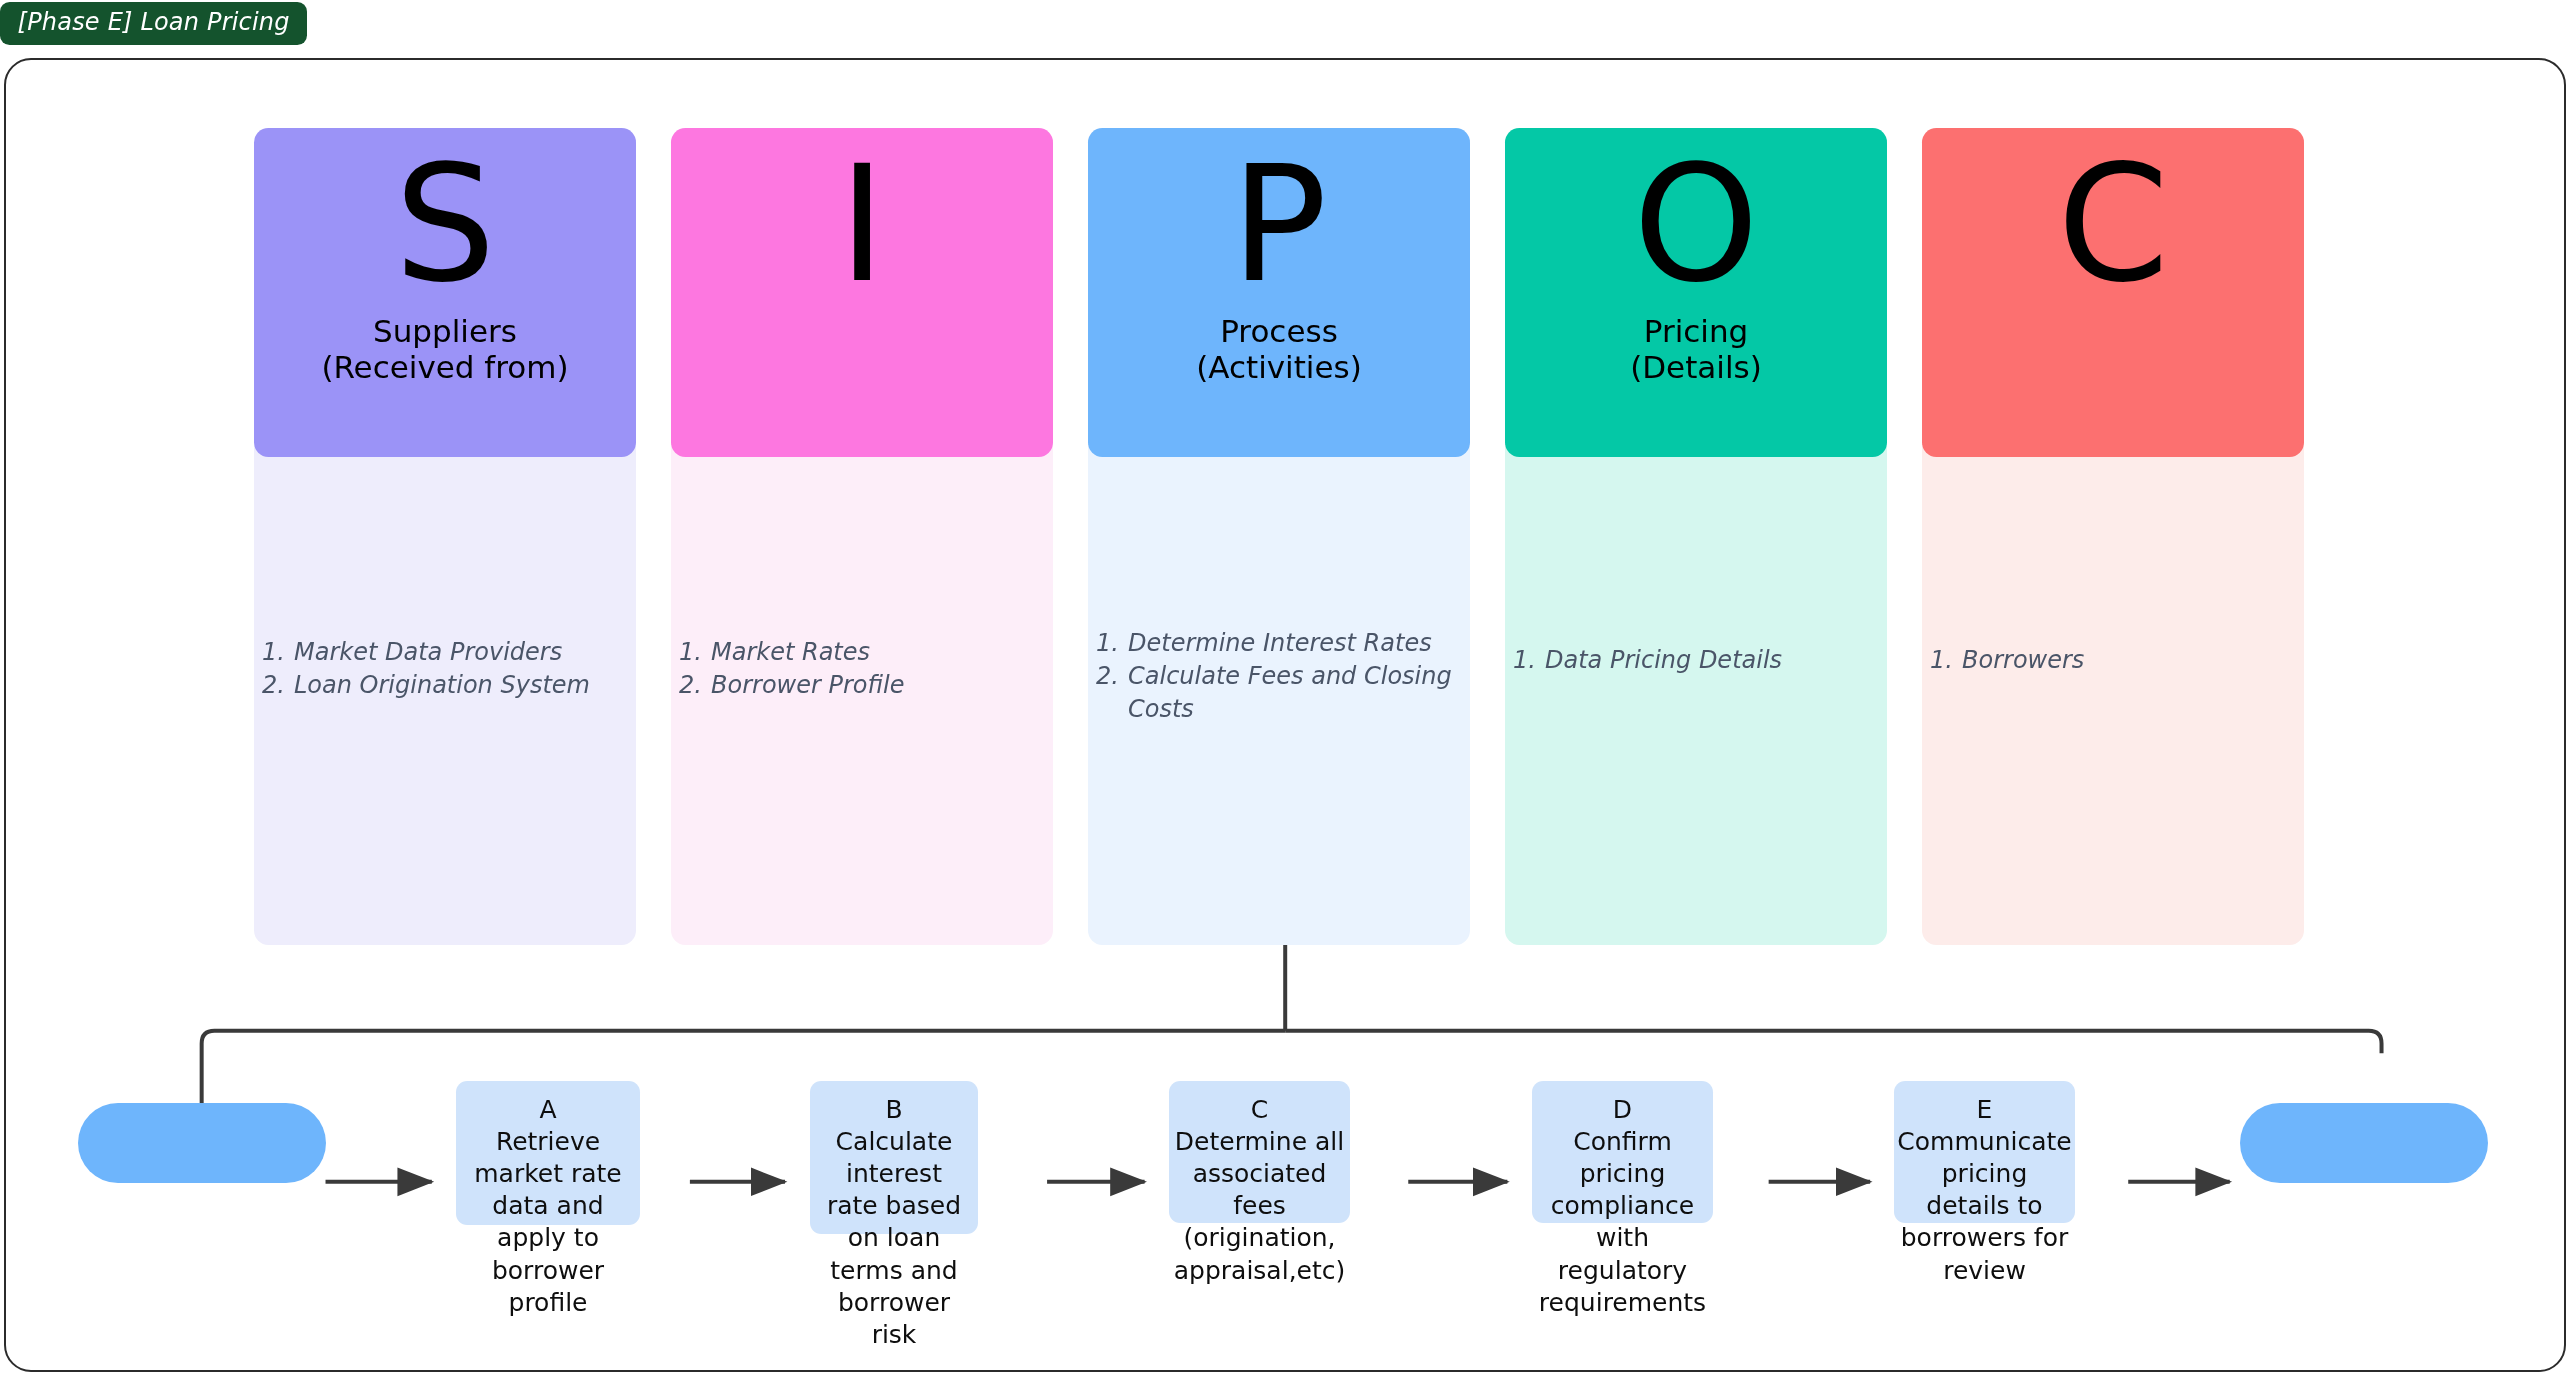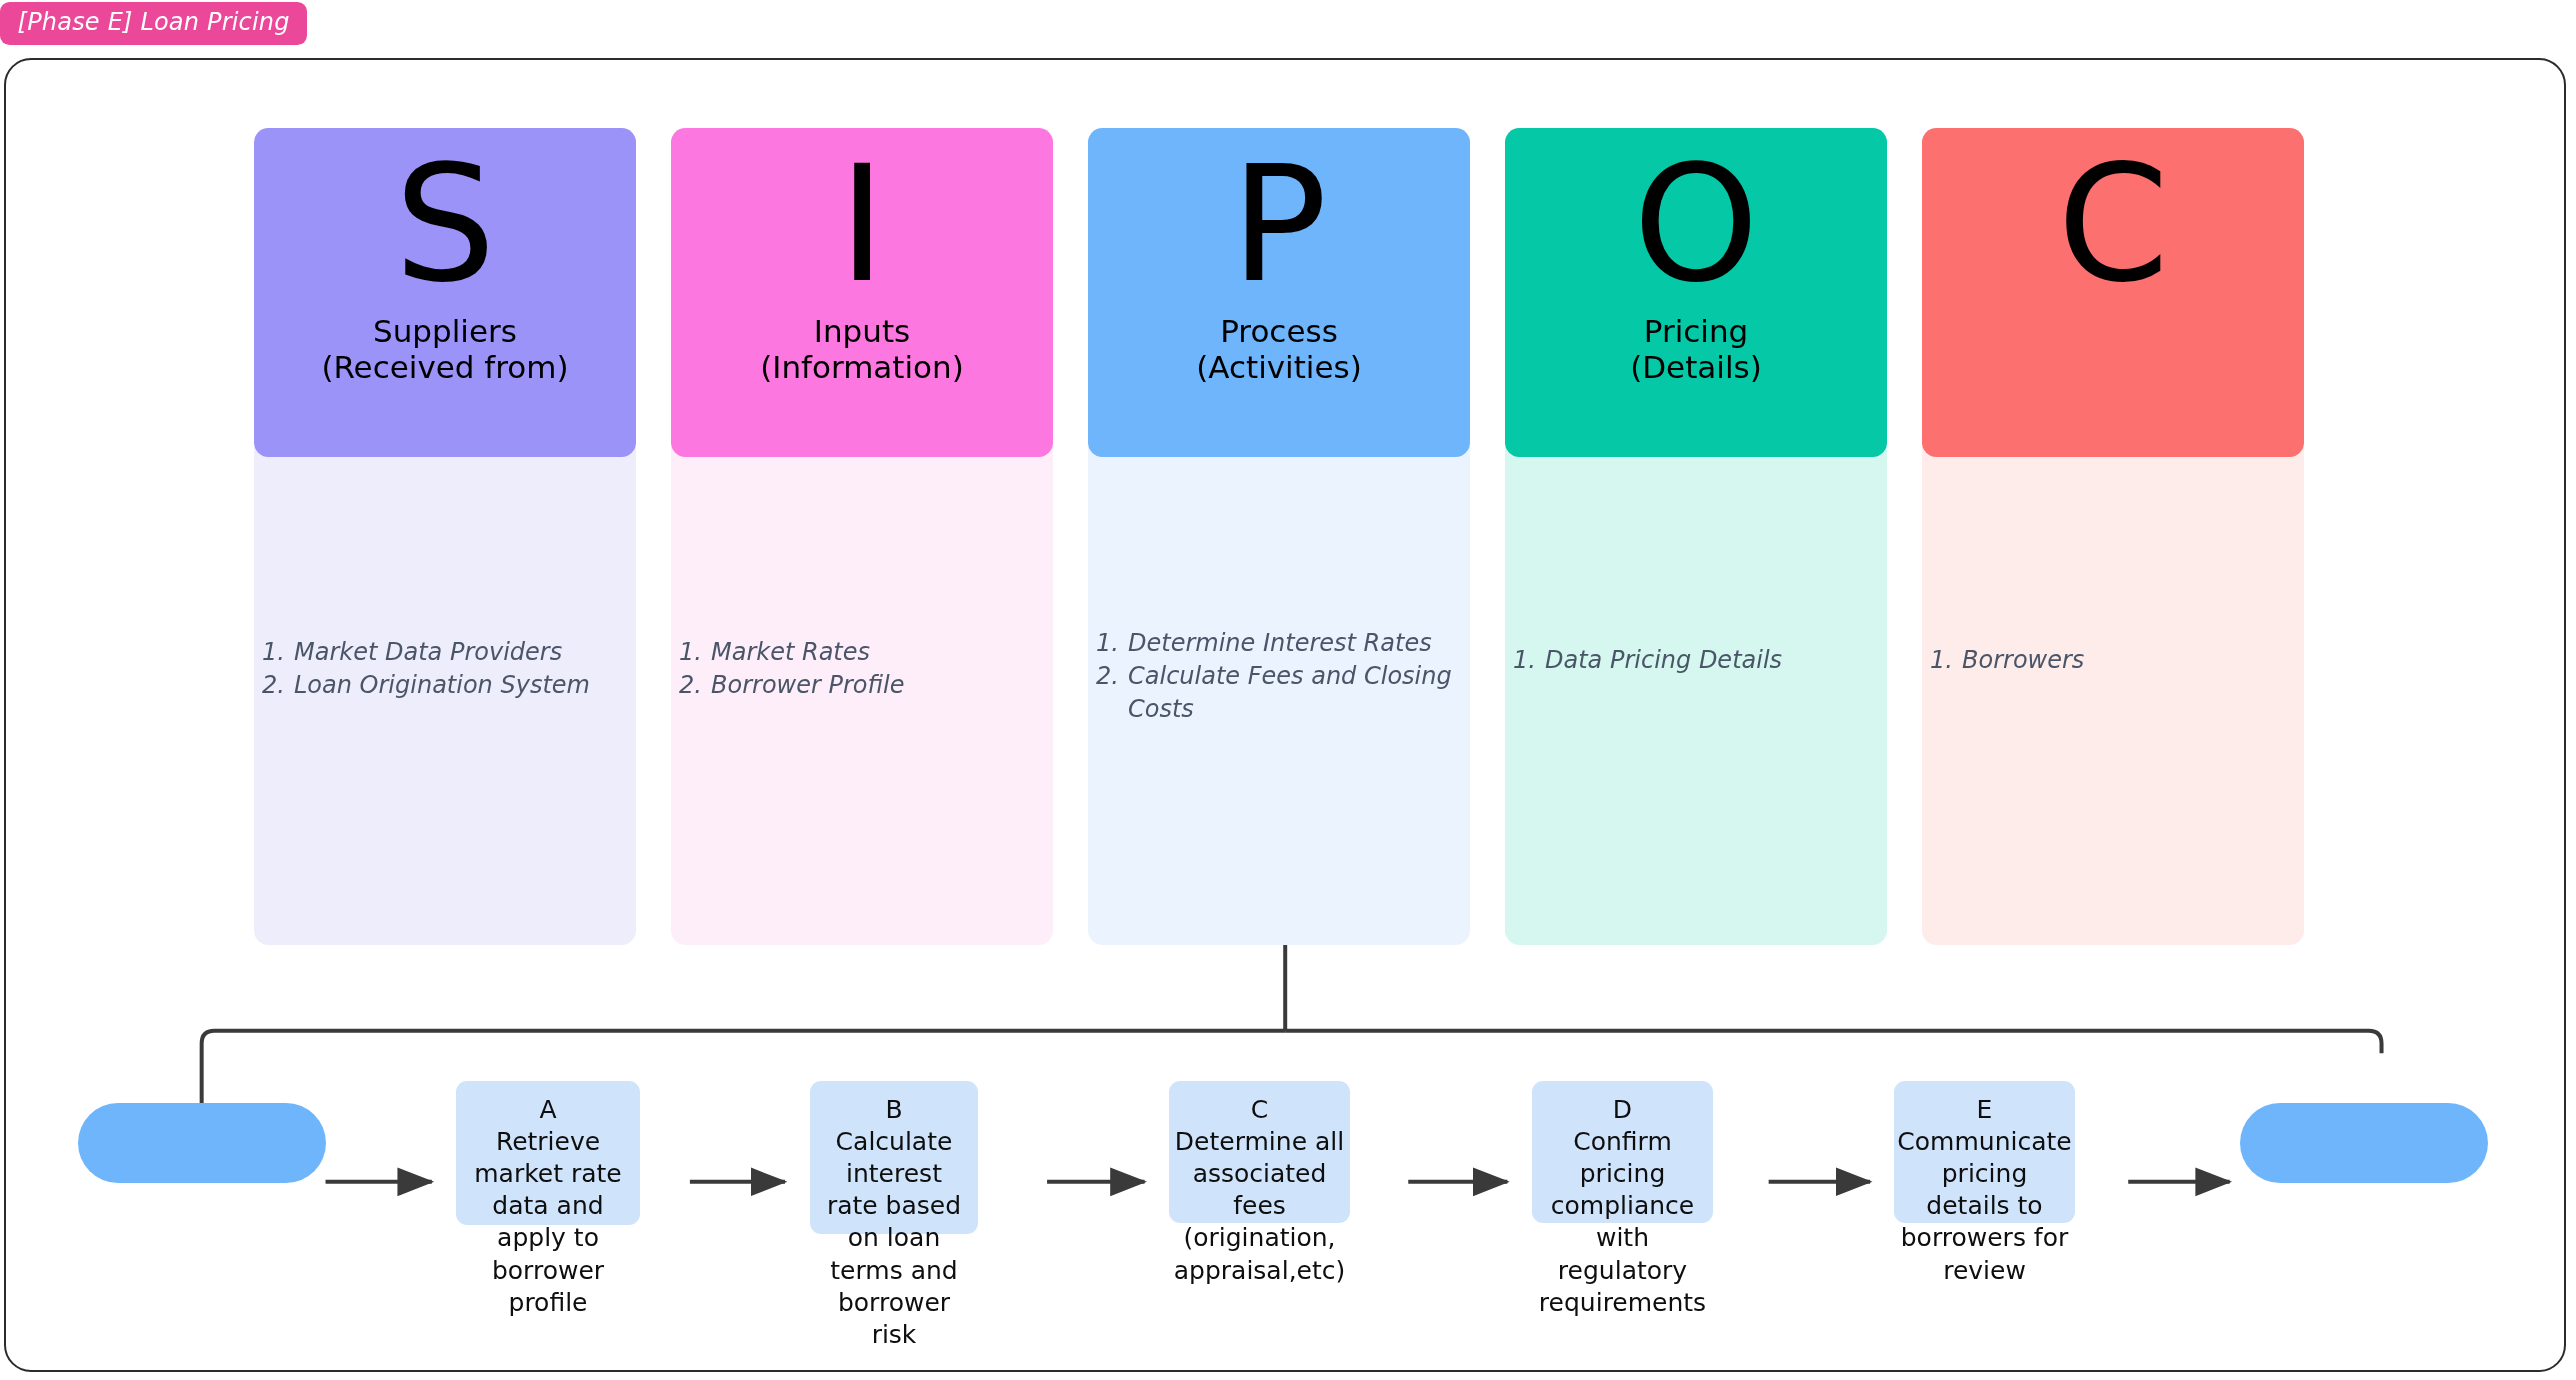--- a/index.html
+++ b/index.html
@@ -13,21 +13,21 @@
     font-family: "DejaVu Sans", "Liberation Sans", sans-serif;
     position: relative;
     overflow: hidden;
   }
 
   
   #phase-badge {
     position: absolute;
     left: 0px;
     top: 1.6px;
-    background: #ec4899;
+    background: #14532d;
     color: #ffffff;
     font-style: italic;
     font-size: 24px;
     font-weight: 400;
     letter-spacing: 0.2px;
     padding: 8.8px 17.6px 10.4px 17.6px;
     border-radius: 9.6px;
     white-space: nowrap;
     line-height: 1;
   }
@@ -206,24 +206,20 @@
           <span class="li-num">2.</span>
           <span class="li-text">Loan Origination System</span>
         </li>
       </ul>
     </div>
   </div>
 
   <div class="sipoc-col">
     <div class="sipoc-head" style="background:#fd77e0">
       <div class="sipoc-letter">I</div>
-      <div class="sipoc-title">
-        <span>Inputs</span>
-        <span class="l2">(Information)</span>
-      </div>
     </div>
     <div class="sipoc-body" style="background:#fdeef9">
       <ul class="sipoc-list">
         <li>
           <span class="li-num">1.</span>
           <span class="li-text">Market Rates</span>
         </li>
         <li>
           <span class="li-num">2.</span>
           <span class="li-text">Borrower Profile</span>

